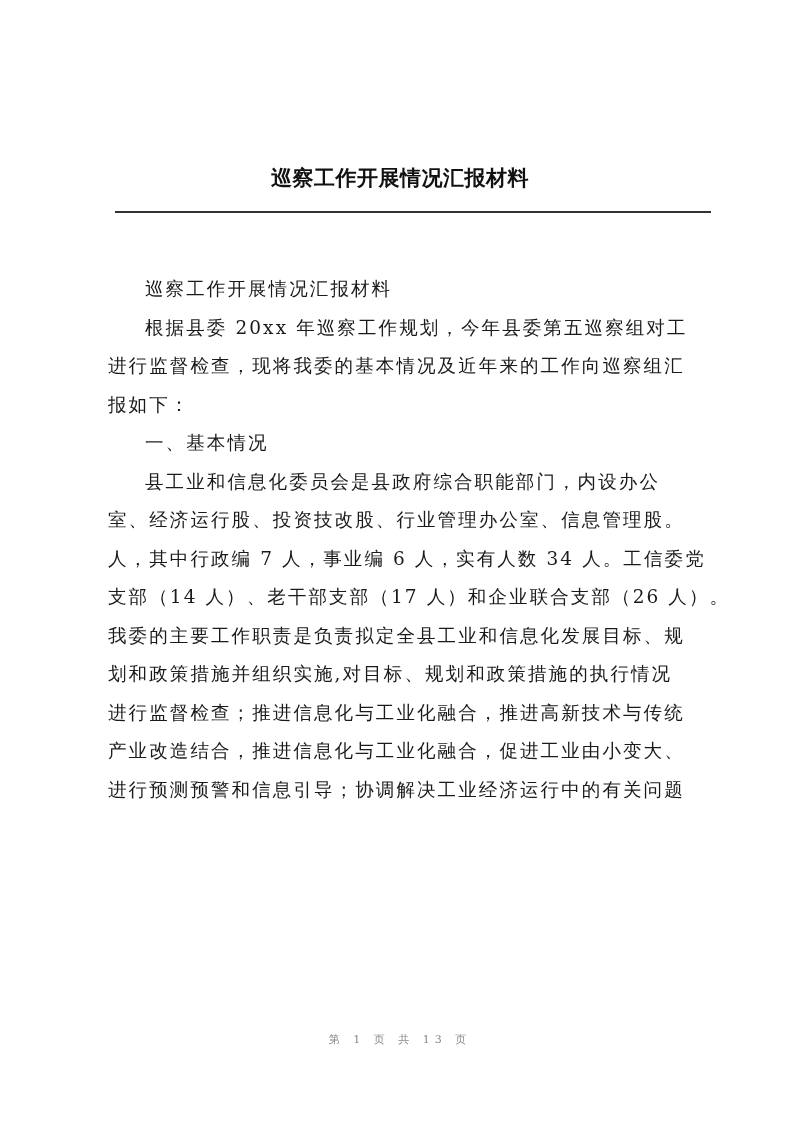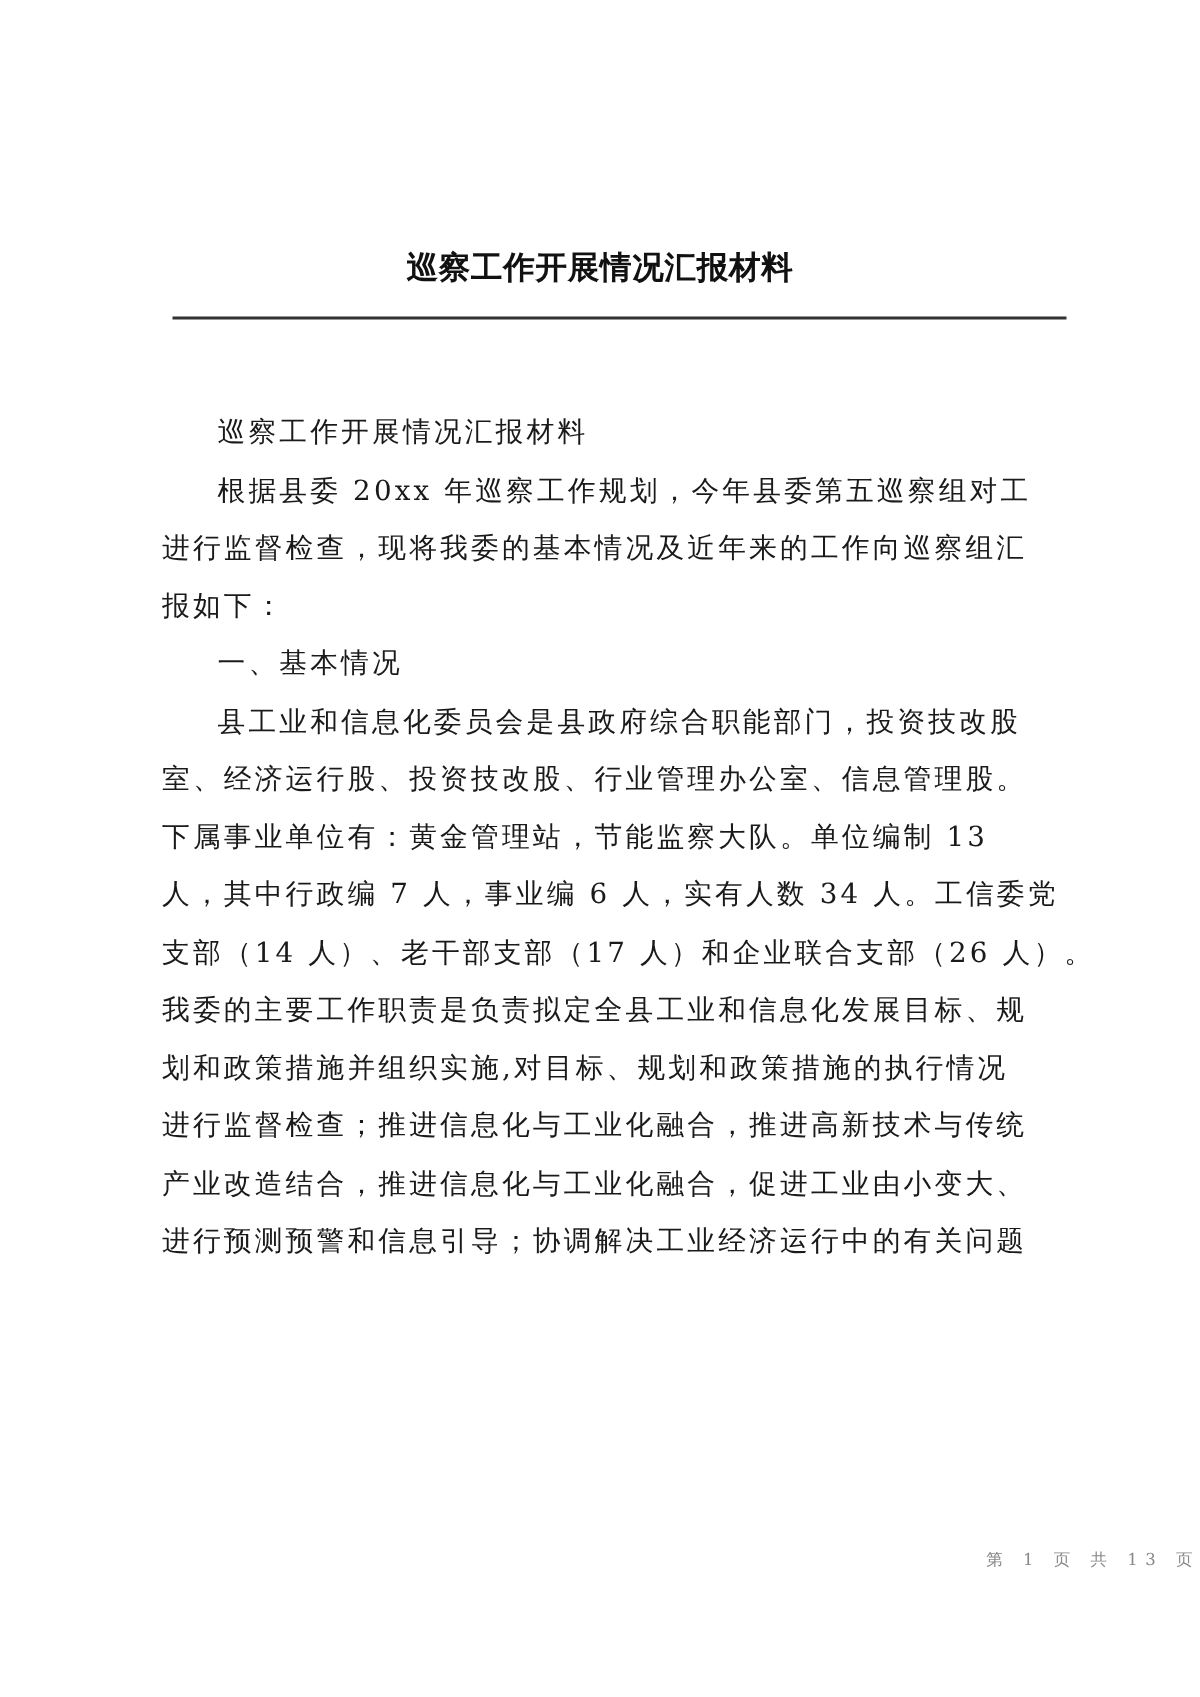--- a/index.html
+++ b/index.html
@@ -6,38 +6,37 @@
   body { width: 800px; height: 1131px; position: relative; overflow: hidden;
          font-family: "DejaVu Serif", "Liberation Serif", serif; color: #111; }
   .title { position: absolute; top: 164px; left: 0; width: 800px; text-align: center;
            font-family: "DejaVu Sans", "Liberation Sans", sans-serif;
            font-size: 21px; font-weight: bold; letter-spacing: 0.5px; color: #111; }
   .rule { position: absolute; top: 211px; left: 115px; width: 596px; height: 2px; background: #333; }
   .body-text { position: absolute; top: 270px; left: 108px; width: 600px; }
   .line { height: 38.5px; line-height: 38.5px; font-size: 18.5px; white-space: nowrap;
           letter-spacing: 2.1px; color: #1a1a1a; }
   .indent { padding-left: 37px; }
-  .footer { position: absolute; top: 1032px; left: 0; width: 800px; text-align: right;
+  .footer { position: absolute; top: 1032px; left: 0; width: 800px; text-align: center;
             font-size: 11px; color: #888; letter-spacing: 5px; }
 </style>
 </head>
 <body>
 
 <div class="title">巡察工作开展情况汇报材料</div>
 <div class="rule"></div>
 
 <div class="body-text">
   <div class="line indent">巡察工作开展情况汇报材料</div>
   <div class="line indent">根据县委 20xx 年巡察工作规划，今年县委第五巡察组对工</div>
   <div class="line">进行监督检查，现将我委的基本情况及近年来的工作向巡察组汇</div>
   <div class="line">报如下：</div>
   <div class="line indent">一、基本情况</div>
-  <div class="line indent">县工业和信息化委员会是县政府综合职能部门，投资技改股</div>
+  <div class="line indent">县工业和信息化委员会是县政府综合职能部门，内设办公</div>
   <div class="line">室、经济运行股、投资技改股、行业管理办公室、信息管理股。</div>
-  <div class="line">下属事业单位有：黄金管理站，节能监察大队。单位编制 13</div>
   <div class="line">人，其中行政编 7 人，事业编 6 人，实有人数 34 人。工信委党</div>
   <div class="line">支部（14 人）、老干部支部（17 人）和企业联合支部（26 人）。</div>
   <div class="line">我委的主要工作职责是负责拟定全县工业和信息化发展目标、规</div>
   <div class="line">划和政策措施并组织实施,对目标、规划和政策措施的执行情况</div>
   <div class="line">进行监督检查；推进信息化与工业化融合，推进高新技术与传统</div>
   <div class="line">产业改造结合，推进信息化与工业化融合，促进工业由小变大、</div>
   <div class="line">进行预测预警和信息引导；协调解决工业经济运行中的有关问题</div>
 </div>
 
 <div class="footer">第 1 页 共 13 页</div>

